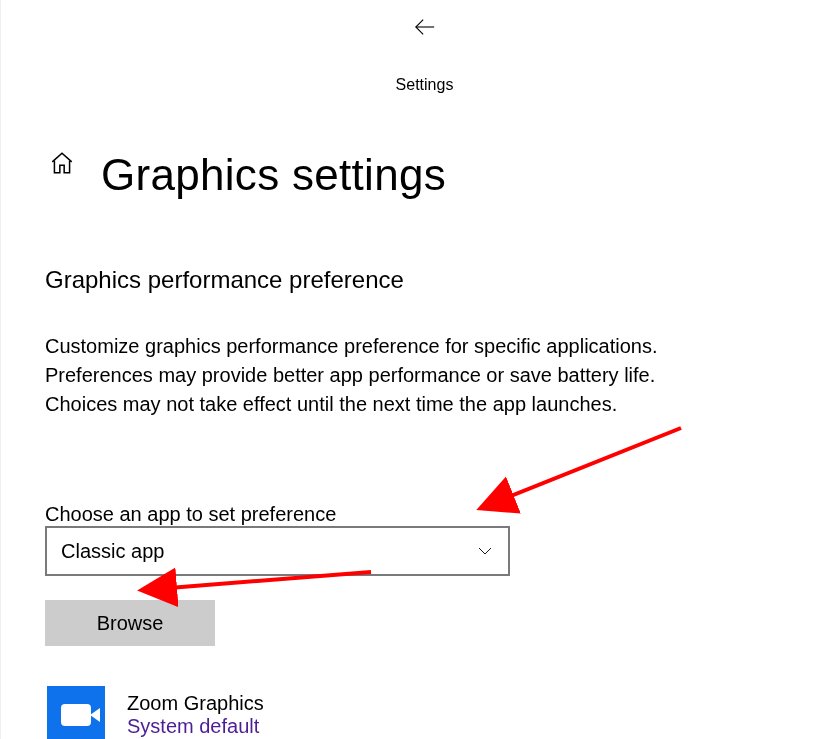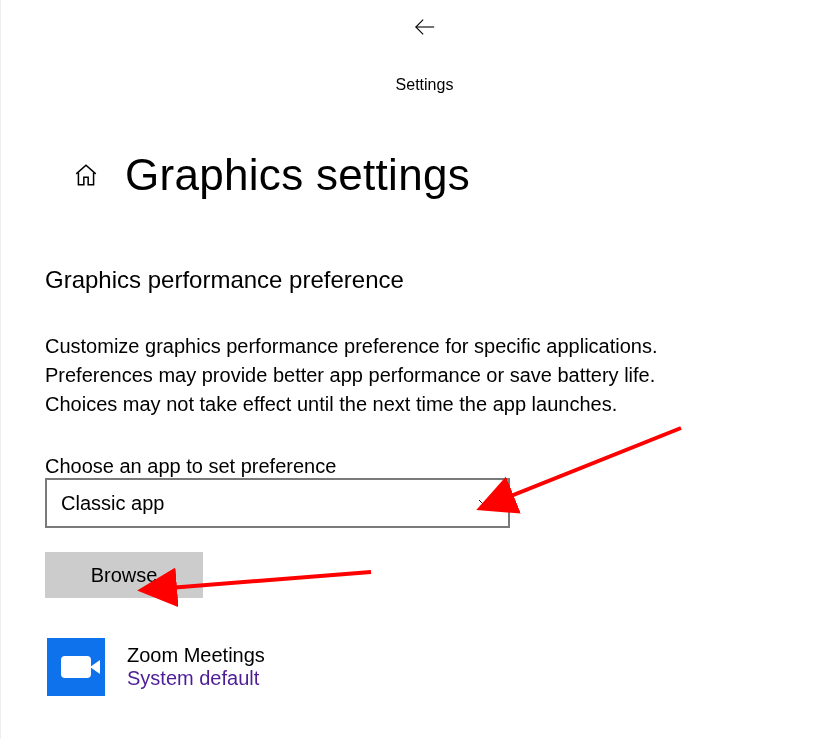--- a/index.html
+++ b/index.html
@@ -27,23 +27,22 @@
     align-items: center;
     justify-content: center;
     cursor: pointer;
   }
   .top-label {
     font-size: 16px;
     font-weight: 400;
   }
   .page-header {
     display: flex;
-    align-items: center;
     gap: 26px;
-    padding: 44px 0 0 72px;
+    padding: 44px 0 0 48px;
   }
   .home-icon {
     width: 26px;
     height: 26px;
     display: flex;
     align-items: center;
     justify-content: center;
   }
   .page-title {
     font-size: 44px;
@@ -57,21 +56,21 @@
   .section-heading {
     font-size: 24px;
     font-weight: 400;
     margin-bottom: 38px;
   }
   .description {
     font-size: 20px;
     font-weight: 400;
     line-height: 1.45;
     max-width: 720px;
-    margin-bottom: 36px;
+    margin-bottom: 84px;
   }
   .choose-label {
     font-size: 20px;
     font-weight: 400;
   }
   .dropdown {
     width: 465px;
     height: 50px;
     border: 2px solid #7a7a7a;
     background: #ffffff;
@@ -86,21 +85,21 @@
     font-size: 20px;
   }
   .chevron {
     width: 18px;
     height: 18px;
     display: flex;
     align-items: center;
     justify-content: center;
   }
   .browse-btn {
-    width: 158px;
+    width: 170px;
     height: 46px;
     background: #cccccc;
     border: none;
     font-size: 20px;
     font-family: inherit;
     cursor: pointer;
     display: flex;
     align-items: center;
     justify-content: center;
     margin-bottom: 40px;
@@ -197,21 +196,21 @@
 
   <button class="browse-btn">
     <span>Browse</span>
   </button>
 
   <div class="app-row">
     <div class="app-icon">
       <div class="app-icon-inner"></div>
     </div>
     <div class="app-text">
-      <span class="app-name">Zoom Meetings</span>
+      <span class="app-name">Zoom Graphics</span>
       <span class="app-sub">System default</span>
     </div>
   </div>
 </div>
 
 <svg class="arrow-svg" style="left:485px; top:420px;" width="220" height="120">
   <defs>
     <marker id="ah1" markerWidth="12" markerHeight="12" refX="2" refY="5" orient="auto">
       <polygon points="0,0 10,5 0,10" fill="#ff0000"></polygon>
     </marker>

